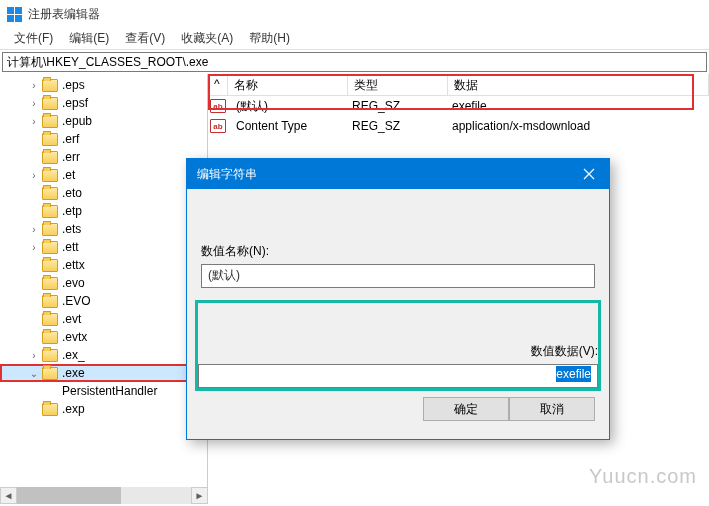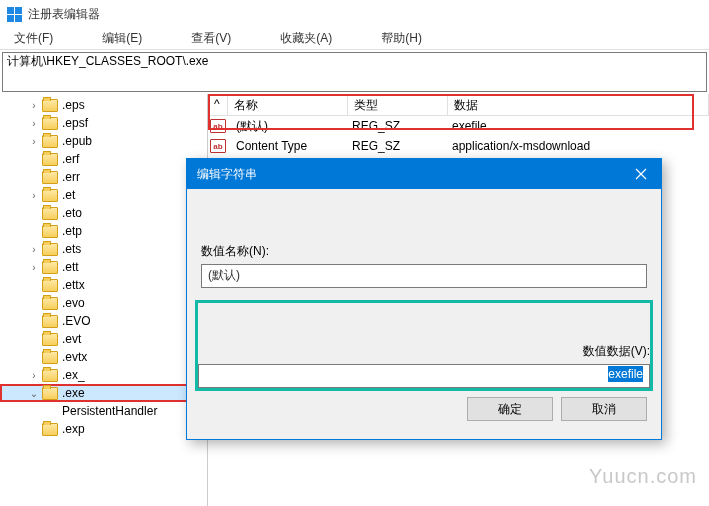--- a/index.html
+++ b/index.html
@@ -3,24 +3,24 @@
 <meta charset="utf-8">
 <style>
 * { box-sizing: border-box; margin: 0; padding: 0; font-family: "Microsoft YaHei", "Segoe UI", sans-serif; font-size: 12px; }
 body { width: 709px; height: 506px; background: #fff; position: relative; overflow: hidden; }
 
 .titlebar { height: 28px; background: #fff; display: flex; align-items: center; padding: 0 6px; }
 .app-icon { width: 16px; height: 16px; margin-right: 6px; display:flex; flex-wrap:wrap; }
 .app-icon span { width:7px; height:7px; background:#1e88e5; margin:0.5px; }
 .title { color: #333; }
 
-.menubar { height: 22px; display: flex; align-items: center; padding: 0 6px; border-bottom: 1px solid #e0e0e0; gap: 33px; }
+.menubar { height: 22px; display: flex; align-items: center; padding: 0 6px; border-bottom: 1px solid #e0e0e0; }
 .menu-item { padding: 2px 8px; color: #333; cursor: default; }
 
-.pathbar { height: 40px; border: 1px solid #7a7a7a; margin: 2px; display: flex; align-items: flex-start; padding: 0 4px; background: #fff; }
+.pathbar { height: 20px; border: 1px solid #7a7a7a; margin: 2px; display: flex; align-items: flex-end; padding: 0 4px; background: #fff; }
 
 .main { display: flex; height: 430px; position: relative; }
 .tree-panel { width: 208px; border-right: 1px solid #ccc; overflow: hidden; position: relative; }
 .tree { padding: 2px 0; }
 .tree-item { display: flex; align-items: center; height: 18px; padding-left: 28px; white-space: nowrap; cursor: default; }
 .tree-item .exp { width: 12px; text-align: center; color: #666; font-size: 10px; margin-right: 2px; }
 .tree-item .folder { width: 16px; height: 13px; background: linear-gradient(#ffe9a6, #f7ce5b); border: 1px solid #d4a017; border-radius: 1px; margin-right: 4px; position: relative; }
 .tree-item .folder::before { content:''; position:absolute; top:-3px; left:0; width:6px; height:3px; background:#f7ce5b; border:1px solid #d4a017; border-bottom:none; border-radius:1px 1px 0 0; }
 .tree-item.child { padding-left: 48px; }
 .tree-item.selected { background: #cce8ff; }
@@ -37,32 +37,32 @@
 .list-row .col { padding: 2px 6px; }
 .val-icon { width: 16px; height: 14px; background: #fff; border: 1px solid #c03030; border-radius: 1px; display:flex; align-items:center; justify-content:center; margin: 0 4px 0 2px; }
 .val-icon span { font-size:8px; color:#c03030; font-weight:bold; }
 .row-hl { position:absolute; border: 2px solid #e03030; }
 
 .hscroll { position: absolute; bottom: 0; left: 0; width: 208px; height: 17px; background: #f0f0f0; display:flex; }
 .hscroll .btn { width:17px; height:17px; background:#f0f0f0; border:1px solid #ccc; display:flex; align-items:center; justify-content:center; color:#606060; font-size:10px; }
 .hscroll .track { flex:1; background:#e8e8e8; position:relative; }
 .hscroll .thumb { position:absolute; left:0; top:0; width:60%; height:100%; background:#c1c1c1; }
 
-.dialog { position: absolute; left: 186px; top: 158px; width: 476px; background: #f0f0f0; border: 1px solid #0078d7; box-shadow: 4px 4px 12px rgba(0,0,0,0.3); }
+.dialog { position: absolute; left: 186px; top: 158px; width: 424px; background: #f0f0f0; border: 1px solid #0078d7; box-shadow: 4px 4px 12px rgba(0,0,0,0.3); }
 .dialog-title { height: 30px; background: #0078d7; color: #fff; display: flex; align-items: center; padding: 0 10px; justify-content: space-between; }
 .dialog-close { width: 40px; height: 30px; display:flex; align-items:center; justify-content:center; color:#fff; margin-right:-10px; }
 .dialog-body { padding: 14px 14px 14px 14px; }
 .field-label { margin-bottom: 4px; margin-top: 40px; }
 .field-input { width: 100%; height: 24px; border: 1px solid #7a7a7a; padding: 2px 6px; background: #fff; }
 .field-input.readonly { color: #333; }
 .field-input.editable { outline: none; }
 .field-input .sel { background: #0078d7; color: #fff; padding: 1px 0; }
 .field-group { margin-bottom: 12px; }
 .field-hl { border: 3px solid #14b8a6; padding: 0; margin: 0 -6px 6px -6px; text-align: right; }
-.dialog-buttons { display: flex; justify-content: flex-end; gap: 8px; padding: 0 0 4px 0; }
+.dialog-buttons { display: flex; justify-content: flex-end; padding: 0 0 4px 0; }
 .dialog-buttons button { width: 86px; height: 24px; background: #e1e1e1; border: 1px solid #adadad; cursor: default; }
 
 .watermark { position: absolute; right: 12px; bottom: 18px; color: #c8c8c8; font-size: 20px; font-weight: 300; letter-spacing: 1px; }
 </style>
 </head>
 <body>
 
 <div class="titlebar">
   <div class="app-icon">
       <span></span>

